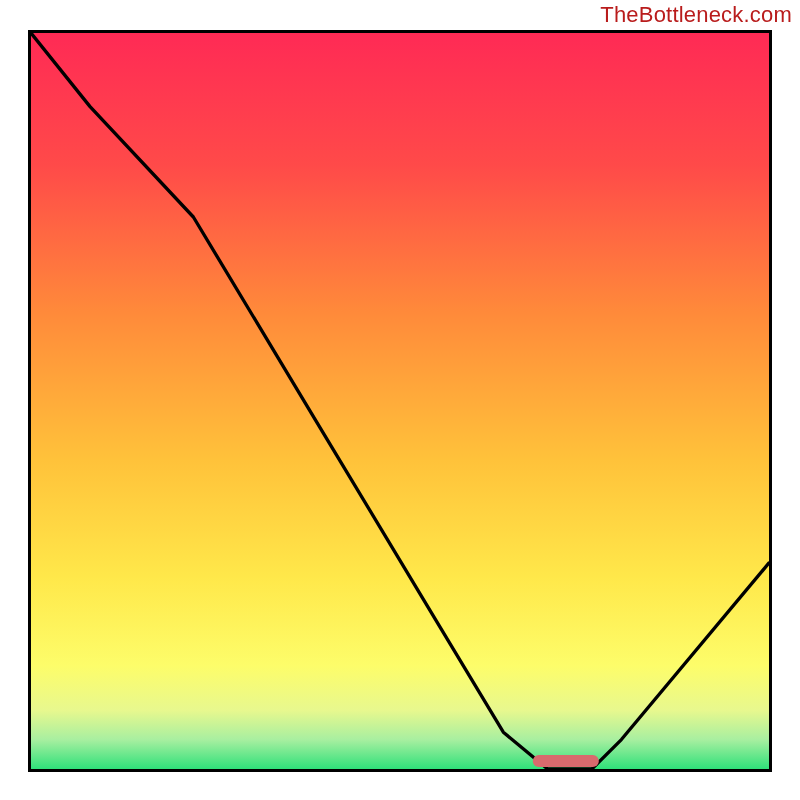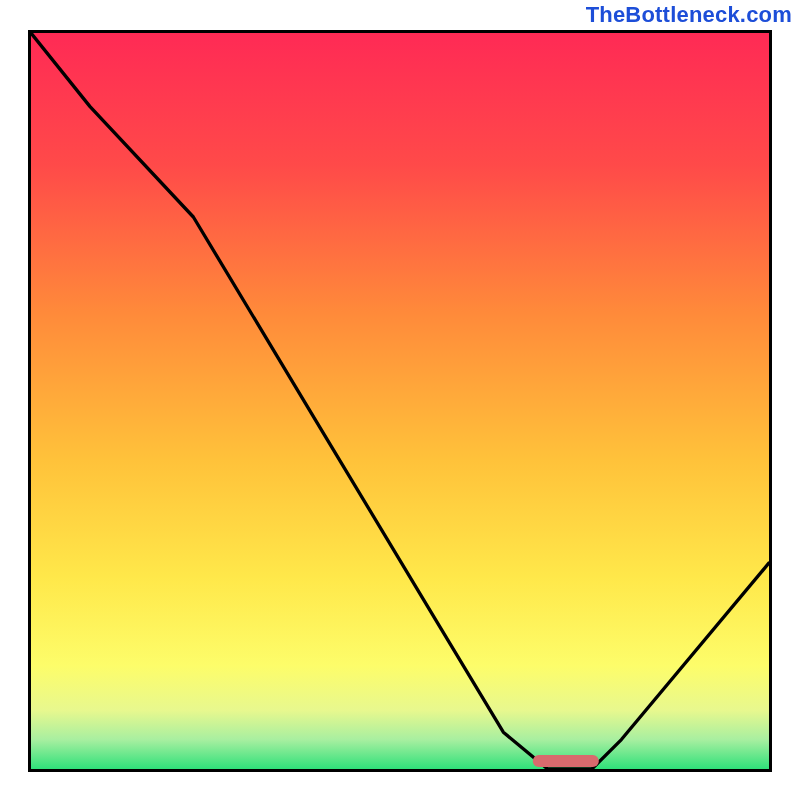--- a/index.html
+++ b/index.html
@@ -13,22 +13,22 @@
   .container {
     position: relative;
     width: 800px;
     height: 800px;
   }
   .watermark {
     position: absolute;
     top: 2px;
     right: 8px;
     font-size: 22px;
-    font-weight: 700;
-    color: #1d4ed8;
+    font-weight: 400;
+    color: #b91c1c;
     letter-spacing: 0.2px;
   }
   .plot-frame {
     position: absolute;
     left: 28px;
     top: 30px;
     width: 744px;
     height: 742px;
     border: 3px solid #000000;
     box-sizing: border-box;

